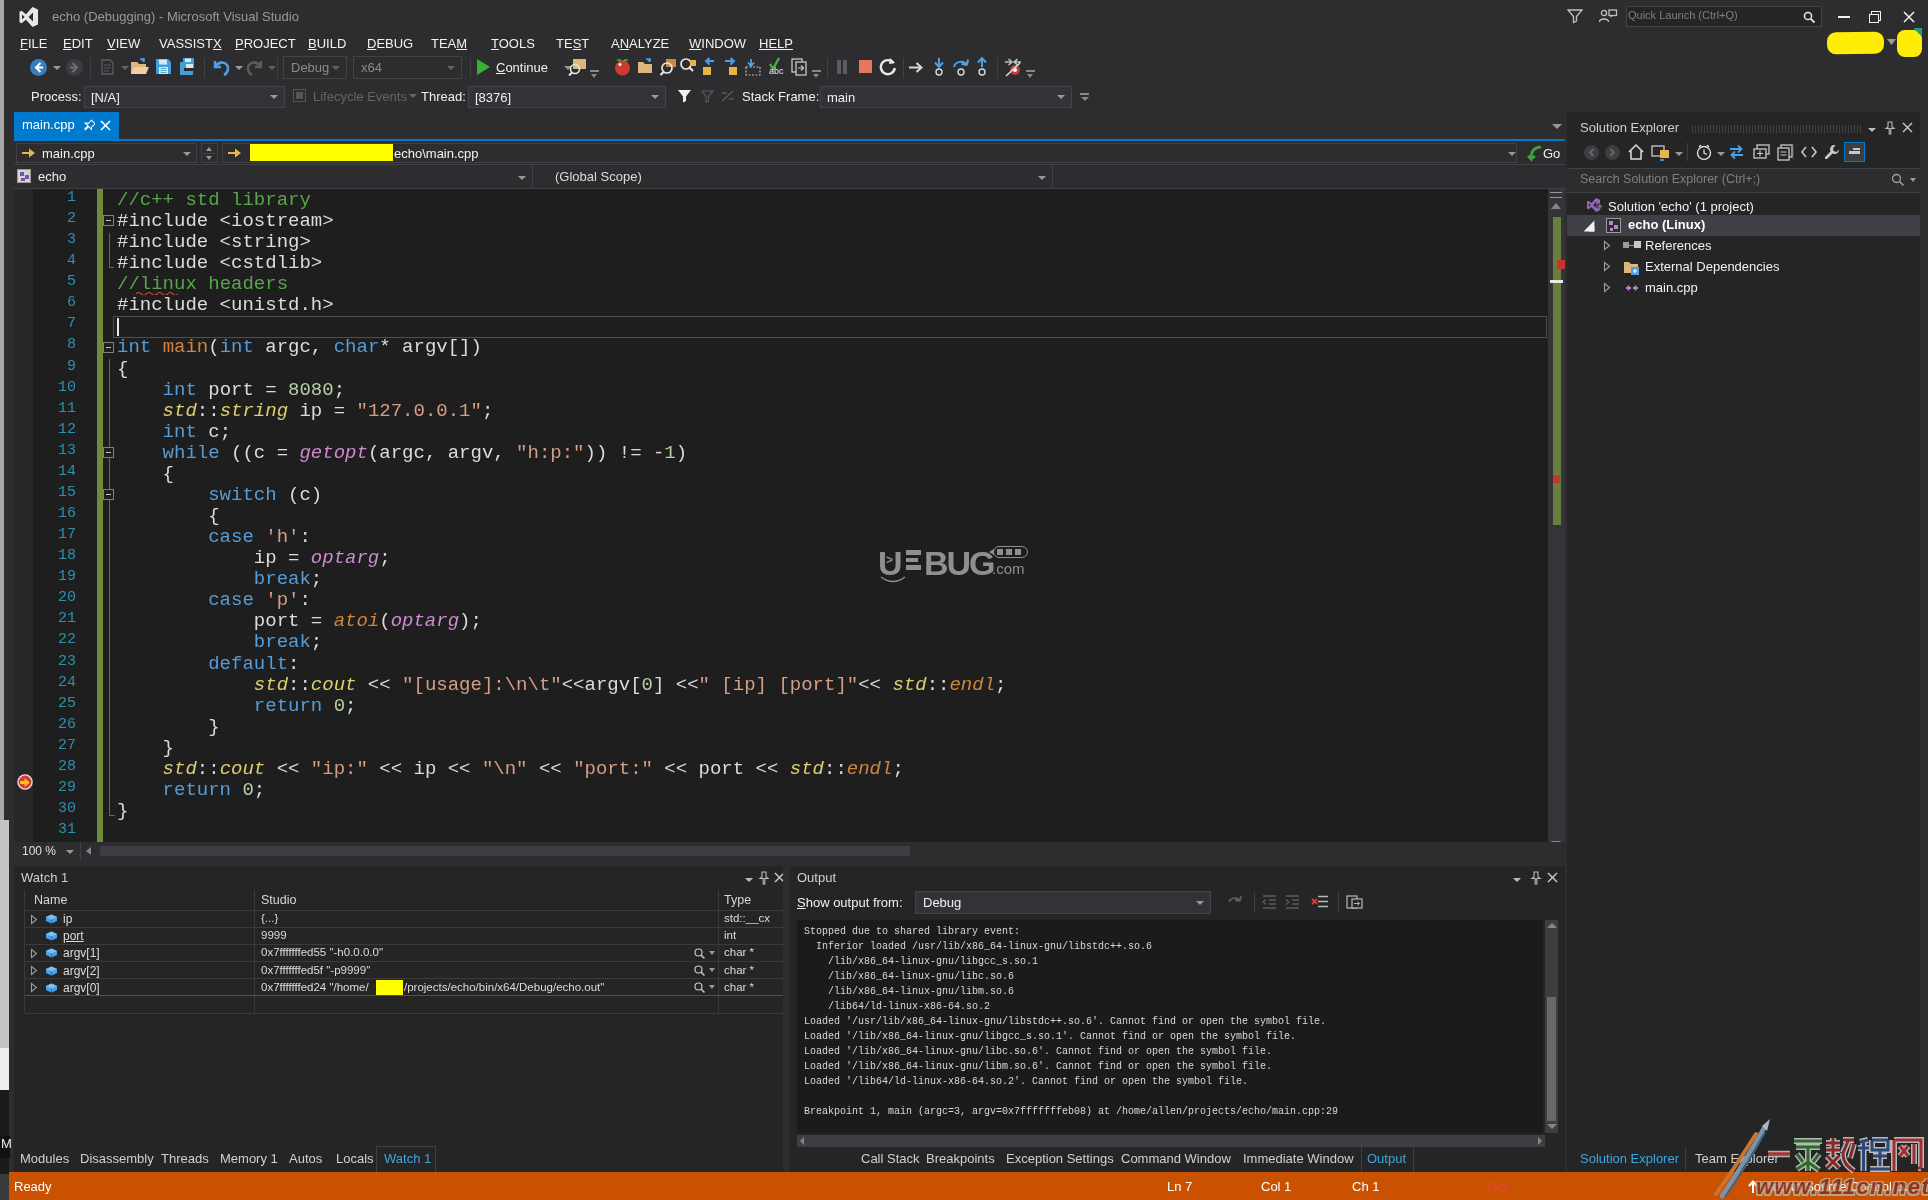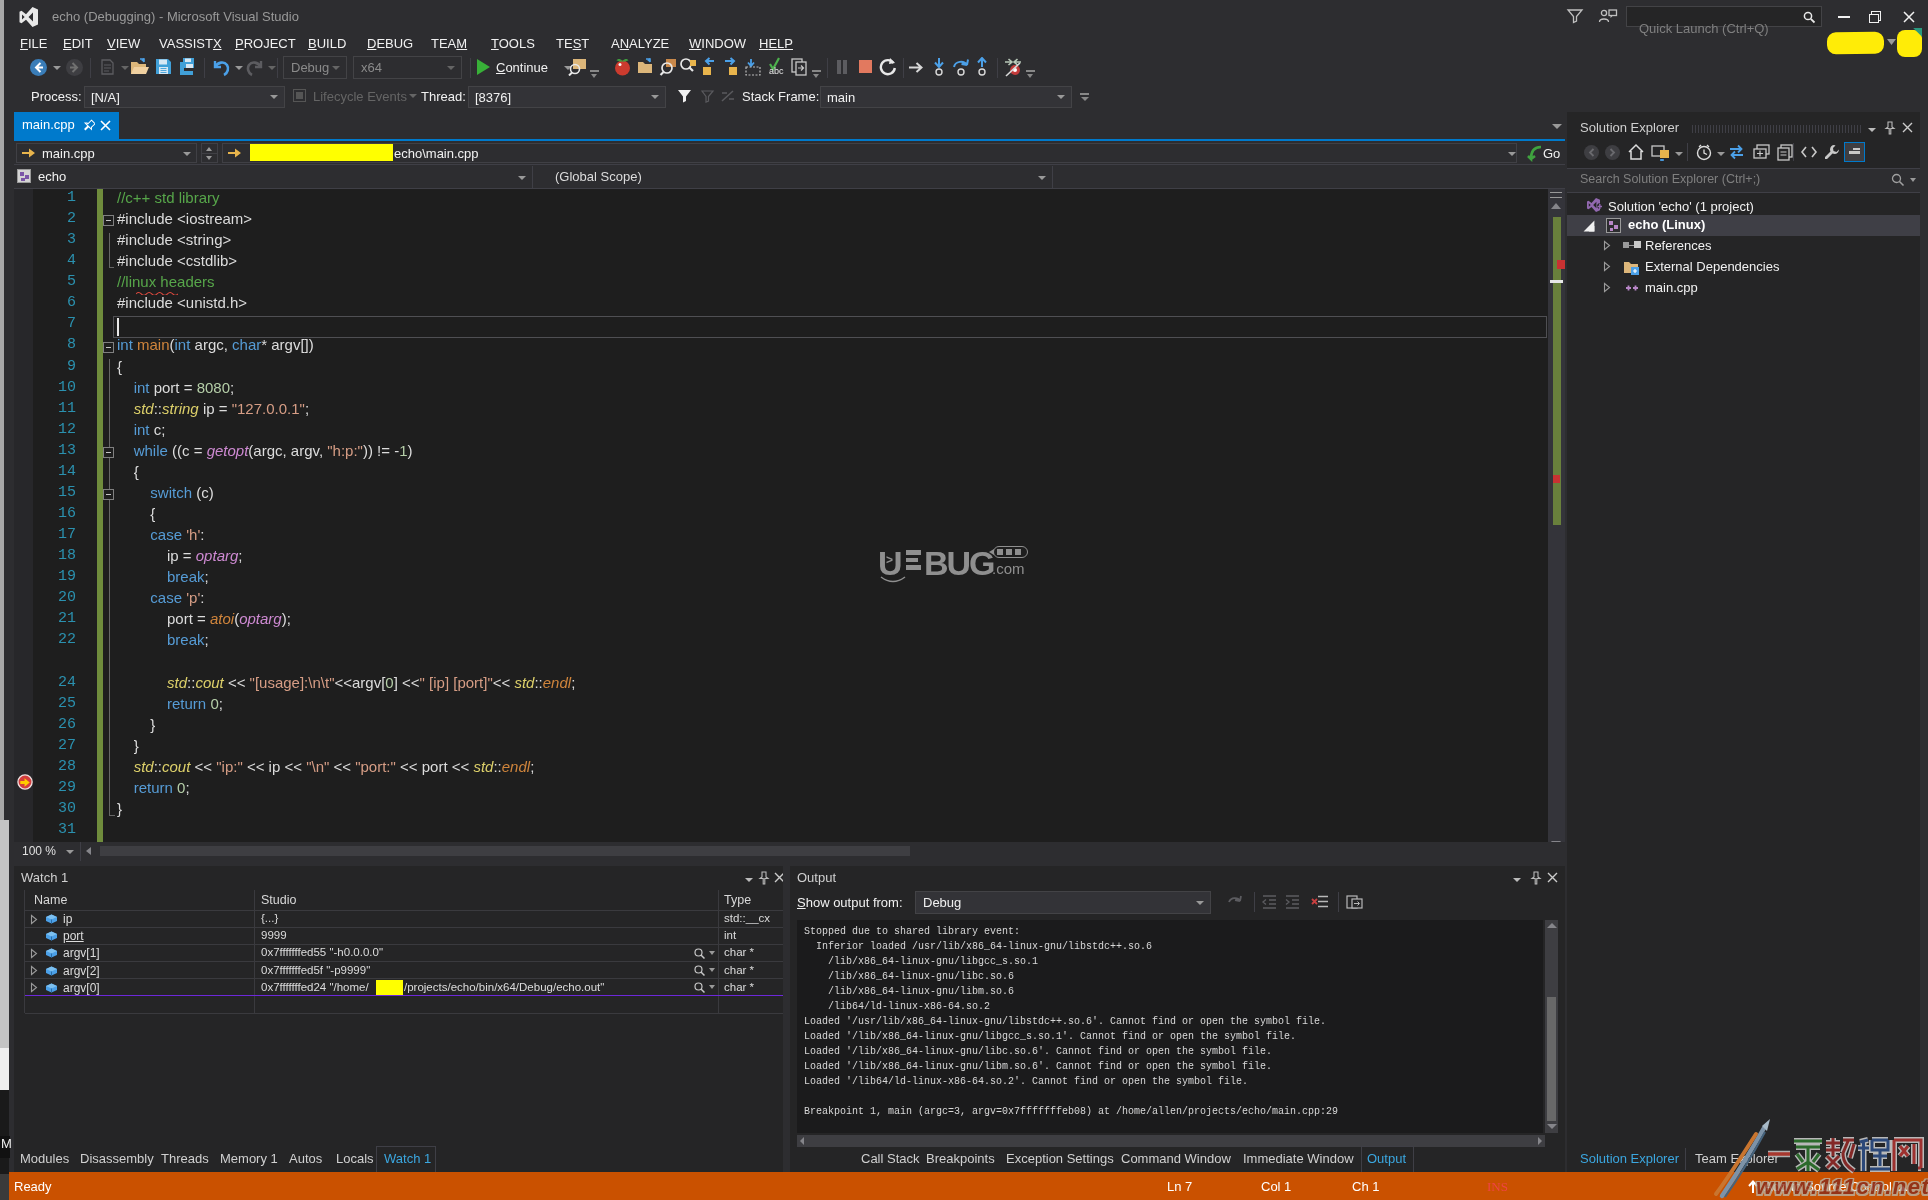--- a/index.html
+++ b/index.html
@@ -6,21 +6,21 @@
 body{width:1928px;height:1200px;overflow:hidden;background:#2d2d30;font-family:"Liberation Sans",sans-serif;position:relative;}
 .abs{position:absolute;}
 .t13{font-size:13px;color:#f1f1f1;}
 .gray{color:#999;}
 .dis{color:#656565;}
 .combo{position:absolute;background:#333337;border:1px solid #434346;box-sizing:border-box;}
 .combo .cv{position:absolute;right:6px;top:50%;margin-top:-2px;width:0;height:0;border-left:4px solid transparent;border-right:4px solid transparent;border-top:4px solid #999;}
 .sep1{position:absolute;width:1px;background:#3f3f46;}
 u{text-decoration:underline;}
 
-.code{font-family:Liberation Sans, sans-serif;font-size:15px;color:#dcdcdc;white-space:pre;}
+.code{font-family:Liberation Mono, monospace;font-size:19px;color:#dcdcdc;white-space:pre;}
 .cm{color:#57a64a;} 
 .kw{color:#569cd6;} 
 .st{color:#d69d85;} 
 .nu{color:#b5cea8;} 
 .ty{color:#ddd06a;font-style:italic;} 
 .fn{color:#d0853c;} 
 .fi{color:#d0853c;font-style:italic;} 
 .pi{color:#ce8ad2;font-style:italic;} 
 .ln{position:absolute;left:0;width:62px;text-align:right;color:#2b91af;font-family:"Liberation Mono",monospace;font-size:15px;}
 .row{position:absolute;height:21px;}
@@ -41,21 +41,21 @@
 <svg class="abs" style="left:1566px;top:7px;" width="18" height="18" viewBox="0 0 18 18">
     <path d="M2 3 L16 3 L10.5 9.5 L10.5 14 L7.5 15.5 L7.5 9.5 Z" fill="none" stroke="#c0c0c0" stroke-width="1.3"></path>
   </svg>
 <svg class="abs" style="left:1598px;top:7px;" width="20" height="18" viewBox="0 0 20 18">
     <circle cx="6" cy="6" r="2.6" fill="none" stroke="#c0c0c0" stroke-width="1.3"></circle>
     <path d="M1.5 15 C1.5 11 10.5 11 10.5 15" fill="none" stroke="#c0c0c0" stroke-width="1.3"></path>
     <rect x="11" y="3" width="7.5" height="5.5" fill="none" stroke="#c0c0c0" stroke-width="1.3"></rect>
     <path d="M12.5 8.5 L12.5 11 L15 8.5" fill="#c0c0c0"></path>
   </svg>
 <div class="abs" style="left:1626px;top:6px;width:196px;height:21px;background:#252526;border:1px solid #434346;box-sizing:border-box;">
-  <div class="abs" style="left:12px;top:2px;font-size:13px;color:#7f7f7f;margin-top:12px;">Quick Launch (Ctrl+Q)</div>
+  <div class="abs" style="left:1px;top:2px;font-size:11px;color:#7f7f7f;">Quick Launch (Ctrl+Q)</div>
   <svg class="abs" style="right:5px;top:3px;" width="14" height="14" viewBox="0 0 14 14">
       <circle cx="6" cy="6" r="3.6" fill="none" stroke="#e8e8e8" stroke-width="1.5"></circle>
       <line x1="8.8" y1="8.8" x2="12.5" y2="12.5" stroke="#e8e8e8" stroke-width="1.8"></line>
     </svg>
 </div>
 
 <div class="abs" style="left:1838px;top:16px;width:12px;height:1.5px;background:#f1f1f1;"></div>
 <div class="abs" style="left:1871px;top:11px;width:8px;height:8px;border:1px solid #f1f1f1;"></div>
 <div class="abs" style="left:1869px;top:14px;width:8px;height:7px;border:1px solid #f1f1f1;background:#2d2d30;"></div>
 <svg class="abs" style="left:1903px;top:11px;" width="12" height="12" viewBox="0 0 12 12">
@@ -416,20 +416,24 @@
       <span class="code abs" style="left:103px;top:0;">        <span class="kw">case</span> <span class="st">'p'</span>:</span>
     </div>
   <div class="row" style="top:421.4px;left:0;width:1534px;">
       <span class="ln">21</span>
       <span class="code abs" style="left:103px;top:0;">            port = <span class="fi">atoi</span>(<span class="pi">optarg</span>);</span>
     </div>
   <div class="row" style="top:442.47px;left:0;width:1534px;">
       <span class="ln">22</span>
       <span class="code abs" style="left:103px;top:0;">            <span class="kw">break</span>;</span>
     </div>
+  <div class="row" style="top:463.54px;left:0;width:1534px;">
+      <span class="ln">23</span>
+      <span class="code abs" style="left:103px;top:0;">        <span class="kw">default</span>:</span>
+    </div>
   <div class="row" style="top:484.61px;left:0;width:1534px;">
       <span class="ln">24</span>
       <span class="code abs" style="left:103px;top:0;">            <span class="ty">std</span>::<span class="ty">cout</span> &lt;&lt; <span class="st">"[usage]:\n\t"</span>&lt;&lt;argv[<span class="nu">0</span>] &lt;&lt;<span class="st">" [ip] [port]"</span>&lt;&lt; <span class="ty">std</span>::<span class="fi">endl</span>;</span>
     </div>
   <div class="row" style="top:505.68px;left:0;width:1534px;">
       <span class="ln">25</span>
       <span class="code abs" style="left:103px;top:0;">            <span class="kw">return</span> <span class="nu">0</span>;</span>
     </div>
   <div class="row" style="top:526.75px;left:0;width:1534px;">
       <span class="ln">26</span>

